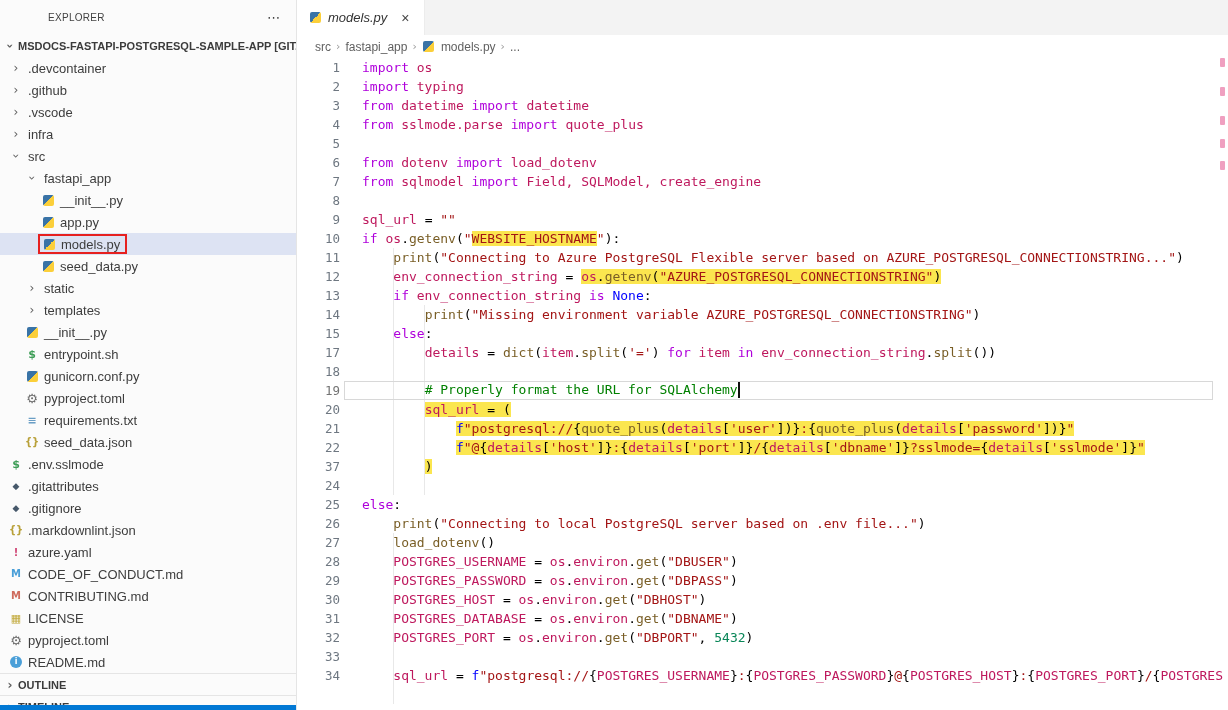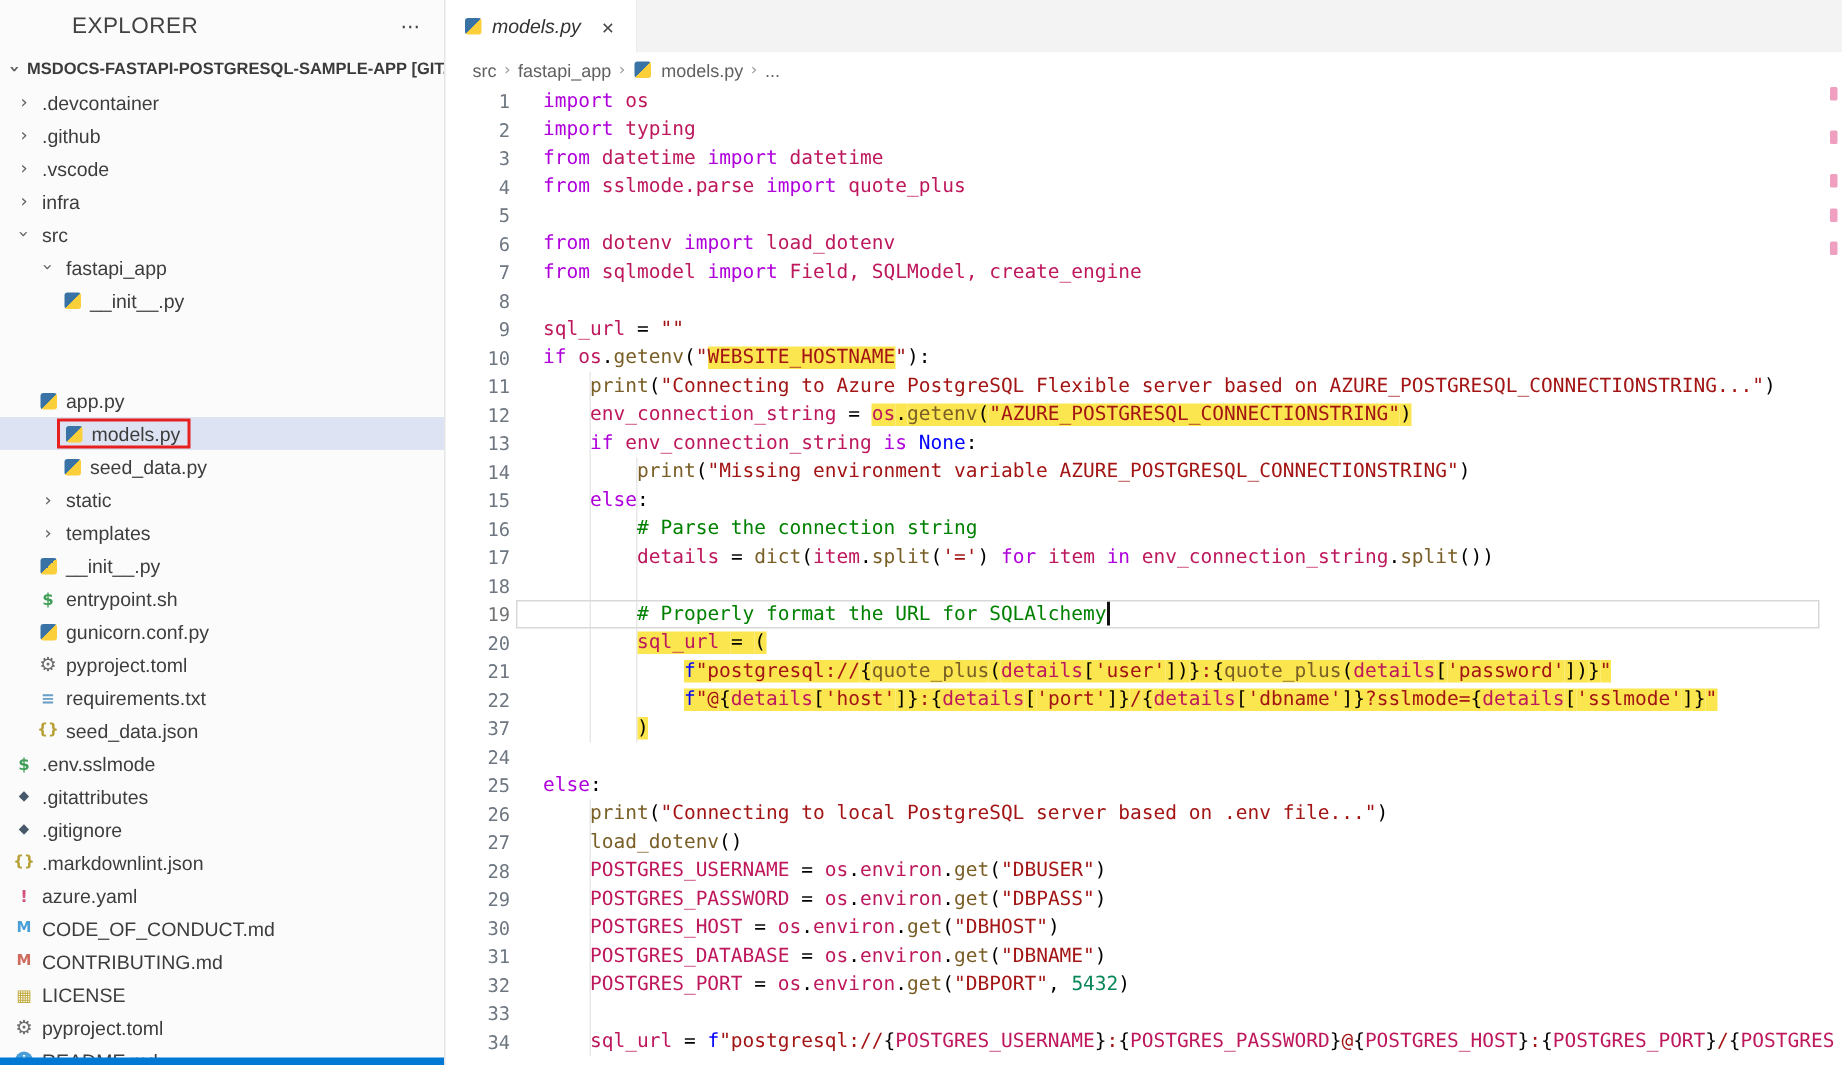--- a/index.html
+++ b/index.html
@@ -2,21 +2,21 @@
 <html><head>
 <meta charset="utf-8">
 <style>
   * { box-sizing: border-box; margin: 0; padding: 0; }
   html,body { width:1228px; height:710px; overflow:hidden; }
   body { position:relative; background:#fff; font-family:"Liberation Sans","DejaVu Sans",sans-serif; color:#3d3d3d; }
 
   
   .sidebar { position:absolute; left:0; top:0; width:297px; height:710px; background:#fbfbfb; border-right:1px solid #e5e5e5; overflow:hidden; }
   .explorer-head { height:35px; display:flex; align-items:center; justify-content:space-between; padding:0 16px 0 16px; }
-  .explorer-title { font-size:15px; color:#424242; letter-spacing:.3px;padding-left:32px; }
+  .explorer-title { font-size:10px; color:#424242; letter-spacing:.3px;padding-left:32px; }
   .ellipsis-btn { color:#424242; font-size:13px; cursor:pointer; }
   .root-row { height:22px; display:flex; align-items:center; font-size:11px; font-weight:700; color:#3b3b3b; padding-left:2px; white-space:nowrap; overflow:hidden; cursor:pointer; }
   .chevron { width:16px; flex:none; text-align:center; color:#5f5f5f; font-size:12px; display:inline-block; font-family:"DejaVu Sans",sans-serif; }
   .chevron.expanded { transform:rotate(90deg); }
   .tree { width:100%; }
   .tree-row { height:22px; display:flex; align-items:center; font-size:13px; color:#3d3d3d; white-space:nowrap; cursor:pointer; }
   .tree-row.selected { background:#dde3f3; }
   .row-inner { display:flex; align-items:center; height:20px; }
   .row-inner.annotated { border:2px solid #e6201f; padding:0 5px 0 1px; margin-left:-2px; }
   .tree-icon { width:16px; height:16px; flex:none; display:flex; align-items:center; justify-content:center; font-family:"DejaVu Sans",sans-serif; line-height:1; }
@@ -105,21 +105,21 @@
           <span class="chevron expanded">›</span>
           <span class="tree-label">fastapi_app</span>
         </span>
       </div>
       <div class="tree-row" style="padding-left: 40px;">
         <span class="row-inner">
           <span class="tree-icon py-icon"></span>
           <span class="tree-label">__init__.py</span>
         </span>
       </div>
-      <div class="tree-row" style="padding-left: 24px; margin-top: 45px;">
+      <div class="tree-row" style="padding-left: 40px;">
         <span class="row-inner">
           <span class="tree-icon py-icon"></span>
           <span class="tree-label">app.py</span>
         </span>
       </div>
       <div class="tree-row selected" style="padding-left: 40px;">
         <span class="row-inner annotated">
           <span class="tree-icon py-icon"></span>
           <span class="tree-label">models.py</span>
         </span>
@@ -282,21 +282,20 @@
       <div class="code-line"><span class="ln">6</span><span class="lt"><span class="t-k">from</span><span class="t-v"> dotenv </span><span class="t-k">import</span><span class="t-v"> load_dotenv</span></span></div>
       <div class="code-line"><span class="ln">7</span><span class="lt"><span class="t-k">from</span><span class="t-v"> sqlmodel </span><span class="t-k">import</span><span class="t-v"> Field, SQLModel, create_engine</span></span></div>
       <div class="code-line"><span class="ln">8</span><span class="lt"></span></div>
       <div class="code-line"><span class="ln">9</span><span class="lt"><span class="t-v">sql_url </span><span class="t-p">= </span><span class="t-s">""</span></span></div>
       <div class="code-line"><span class="ln">10</span><span class="lt"><span class="t-k">if</span><span class="t-v"> os</span><span class="t-p">.</span><span class="t-f">getenv</span><span class="t-p">(</span><span class="t-s">"</span><span class="t-s hl">WEBSITE_HOSTNAME</span><span class="t-s">"</span><span class="t-p">):</span></span></div>
       <div class="code-line"><span class="ln">11</span><span class="lt"><span class="t-p">    </span><span class="t-f">print</span><span class="t-p">(</span><span class="t-s">"Connecting to Azure PostgreSQL Flexible server based on AZURE_POSTGRESQL_CONNECTIONSTRING..."</span><span class="t-p">)</span></span></div>
       <div class="code-line"><span class="ln">12</span><span class="lt"><span class="t-p">    </span><span class="t-v">env_connection_string </span><span class="t-p">= </span><span class="t-v hl">os</span><span class="t-p hl">.</span><span class="t-f hl">getenv</span><span class="t-p hl">(</span><span class="t-s hl">"AZURE_POSTGRESQL_CONNECTIONSTRING"</span><span class="t-p hl">)</span></span></div>
       <div class="code-line"><span class="ln">13</span><span class="lt"><span class="t-p">    </span><span class="t-k">if</span><span class="t-v"> env_connection_string </span><span class="t-k">is</span><span class="t-p"> </span><span class="t-b">None</span><span class="t-p">:</span></span></div>
       <div class="code-line"><span class="ln">14</span><span class="lt"><span class="t-p">        </span><span class="t-f">print</span><span class="t-p">(</span><span class="t-s">"Missing environment variable AZURE_POSTGRESQL_CONNECTIONSTRING"</span><span class="t-p">)</span></span></div>
       <div class="code-line"><span class="ln">15</span><span class="lt"><span class="t-p">    </span><span class="t-k">else</span><span class="t-p">:</span></span></div>
-      <div class="code-line"><span class="ln">16</span><span class="lt"><span class="t-p">        </span><span class="t-c"># Parse the connection string</span></span></div>
       <div class="code-line"><span class="ln">17</span><span class="lt"><span class="t-p">        </span><span class="t-v">details </span><span class="t-p">= </span><span class="t-f">dict</span><span class="t-p">(</span><span class="t-v">item</span><span class="t-p">.</span><span class="t-f">split</span><span class="t-p">(</span><span class="t-s">'='</span><span class="t-p">) </span><span class="t-k">for</span><span class="t-v"> item </span><span class="t-k">in</span><span class="t-v"> env_connection_string</span><span class="t-p">.</span><span class="t-f">split</span><span class="t-p">())</span></span></div>
       <div class="code-line"><span class="ln">18</span><span class="lt"></span></div>
       <div class="code-line current"><span class="ln">19</span><span class="lt"><span class="t-p">        </span><span class="t-c"># Properly format the URL for SQLAlchemy</span><span class="cursor"></span></span></div>
       <div class="code-line"><span class="ln">20</span><span class="lt"><span class="t-p">        </span><span class="t-v hl">sql_url </span><span class="t-p hl">= </span><span class="t-p hl">(</span></span></div>
       <div class="code-line"><span class="ln">21</span><span class="lt"><span class="t-p">            </span><span class="t-b hl">f</span><span class="t-s hl">"postgresql://</span><span class="t-p hl">{</span><span class="t-f hl">quote_plus</span><span class="t-p hl">(</span><span class="t-v hl">details</span><span class="t-p hl">[</span><span class="t-s hl">'user'</span><span class="t-p hl">])</span><span class="t-p hl">}</span><span class="t-s hl">:</span><span class="t-p hl">{</span><span class="t-f hl">quote_plus</span><span class="t-p hl">(</span><span class="t-v hl">details</span><span class="t-p hl">[</span><span class="t-s hl">'password'</span><span class="t-p hl">])</span><span class="t-p hl">}</span><span class="t-s hl">"</span></span></div>
       <div class="code-line"><span class="ln">22</span><span class="lt"><span class="t-p">            </span><span class="t-b hl">f</span><span class="t-s hl">"@</span><span class="t-p hl">{</span><span class="t-v hl">details</span><span class="t-p hl">[</span><span class="t-s hl">'host'</span><span class="t-p hl">]}</span><span class="t-s hl">:</span><span class="t-p hl">{</span><span class="t-v hl">details</span><span class="t-p hl">[</span><span class="t-s hl">'port'</span><span class="t-p hl">]}</span><span class="t-s hl">/</span><span class="t-p hl">{</span><span class="t-v hl">details</span><span class="t-p hl">[</span><span class="t-s hl">'dbname'</span><span class="t-p hl">]}</span><span class="t-s hl">?sslmode=</span><span class="t-p hl">{</span><span class="t-v hl">details</span><span class="t-p hl">[</span><span class="t-s hl">'sslmode'</span><span class="t-p hl">]}</span><span class="t-s hl">"</span></span></div>
       <div class="code-line"><span class="ln">37</span><span class="lt"><span class="t-p">        </span><span class="t-p hl">)</span></span></div>
       <div class="code-line"><span class="ln">24</span><span class="lt"></span></div>
       <div class="code-line"><span class="ln">25</span><span class="lt"><span class="t-k">else</span><span class="t-p">:</span></span></div>
       <div class="code-line"><span class="ln">26</span><span class="lt"><span class="t-p">    </span><span class="t-f">print</span><span class="t-p">(</span><span class="t-s">"Connecting to local PostgreSQL server based on .env file..."</span><span class="t-p">)</span></span></div>

